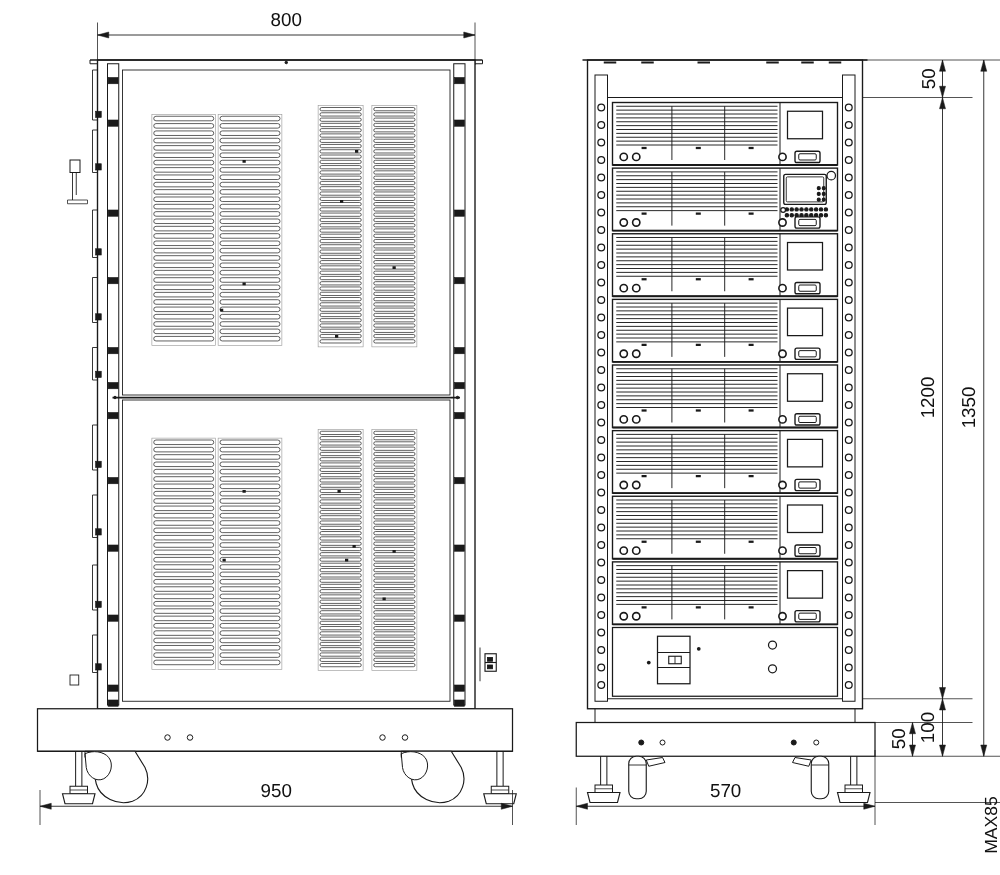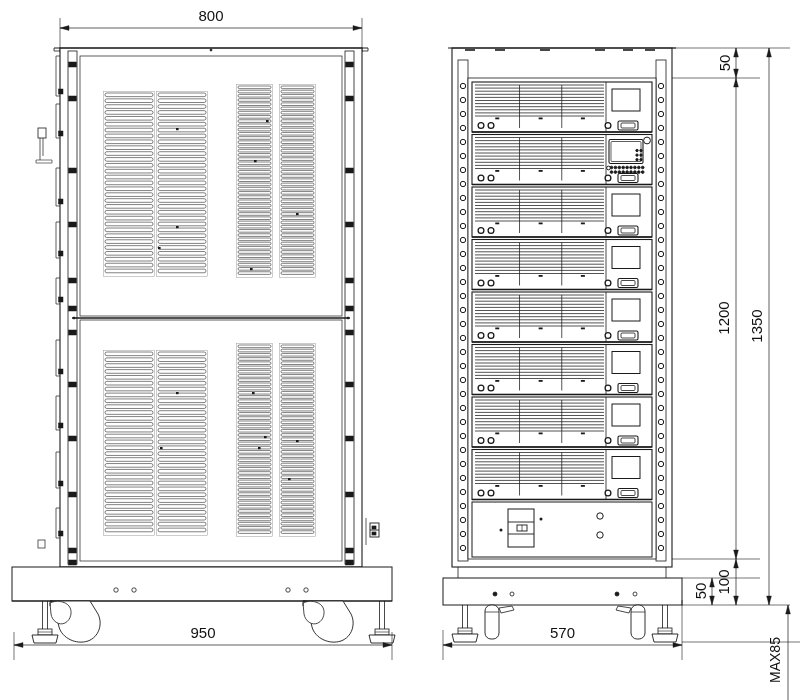--- a/index.html
+++ b/index.html
@@ -2,21 +2,21 @@
 <html><head>
 <meta charset="utf-8">
 <title>Cabinet Dimensional Drawing</title>
 <style>
   html,body{margin:0;padding:0;background:#ffffff;}
   body{
     width:800px;height:700px;overflow:hidden;
     font-family:"Liberation Sans","DejaVu Sans",sans-serif;
     color:#1a1a1a;
   }
-  #sheet{position:relative;width:640px;height:700px;}
+  #sheet{position:relative;width:640px;height:700px;margin-left:18px;}
   svg{display:block;}
   .dimtext{
     font-family:"Liberation Sans","DejaVu Sans",sans-serif;
     font-size:15px;
     fill:#111111;
     text-anchor:middle;
     dominant-baseline:middle;
   }
   .dimtext.small{font-size:14px;}
 </style>

